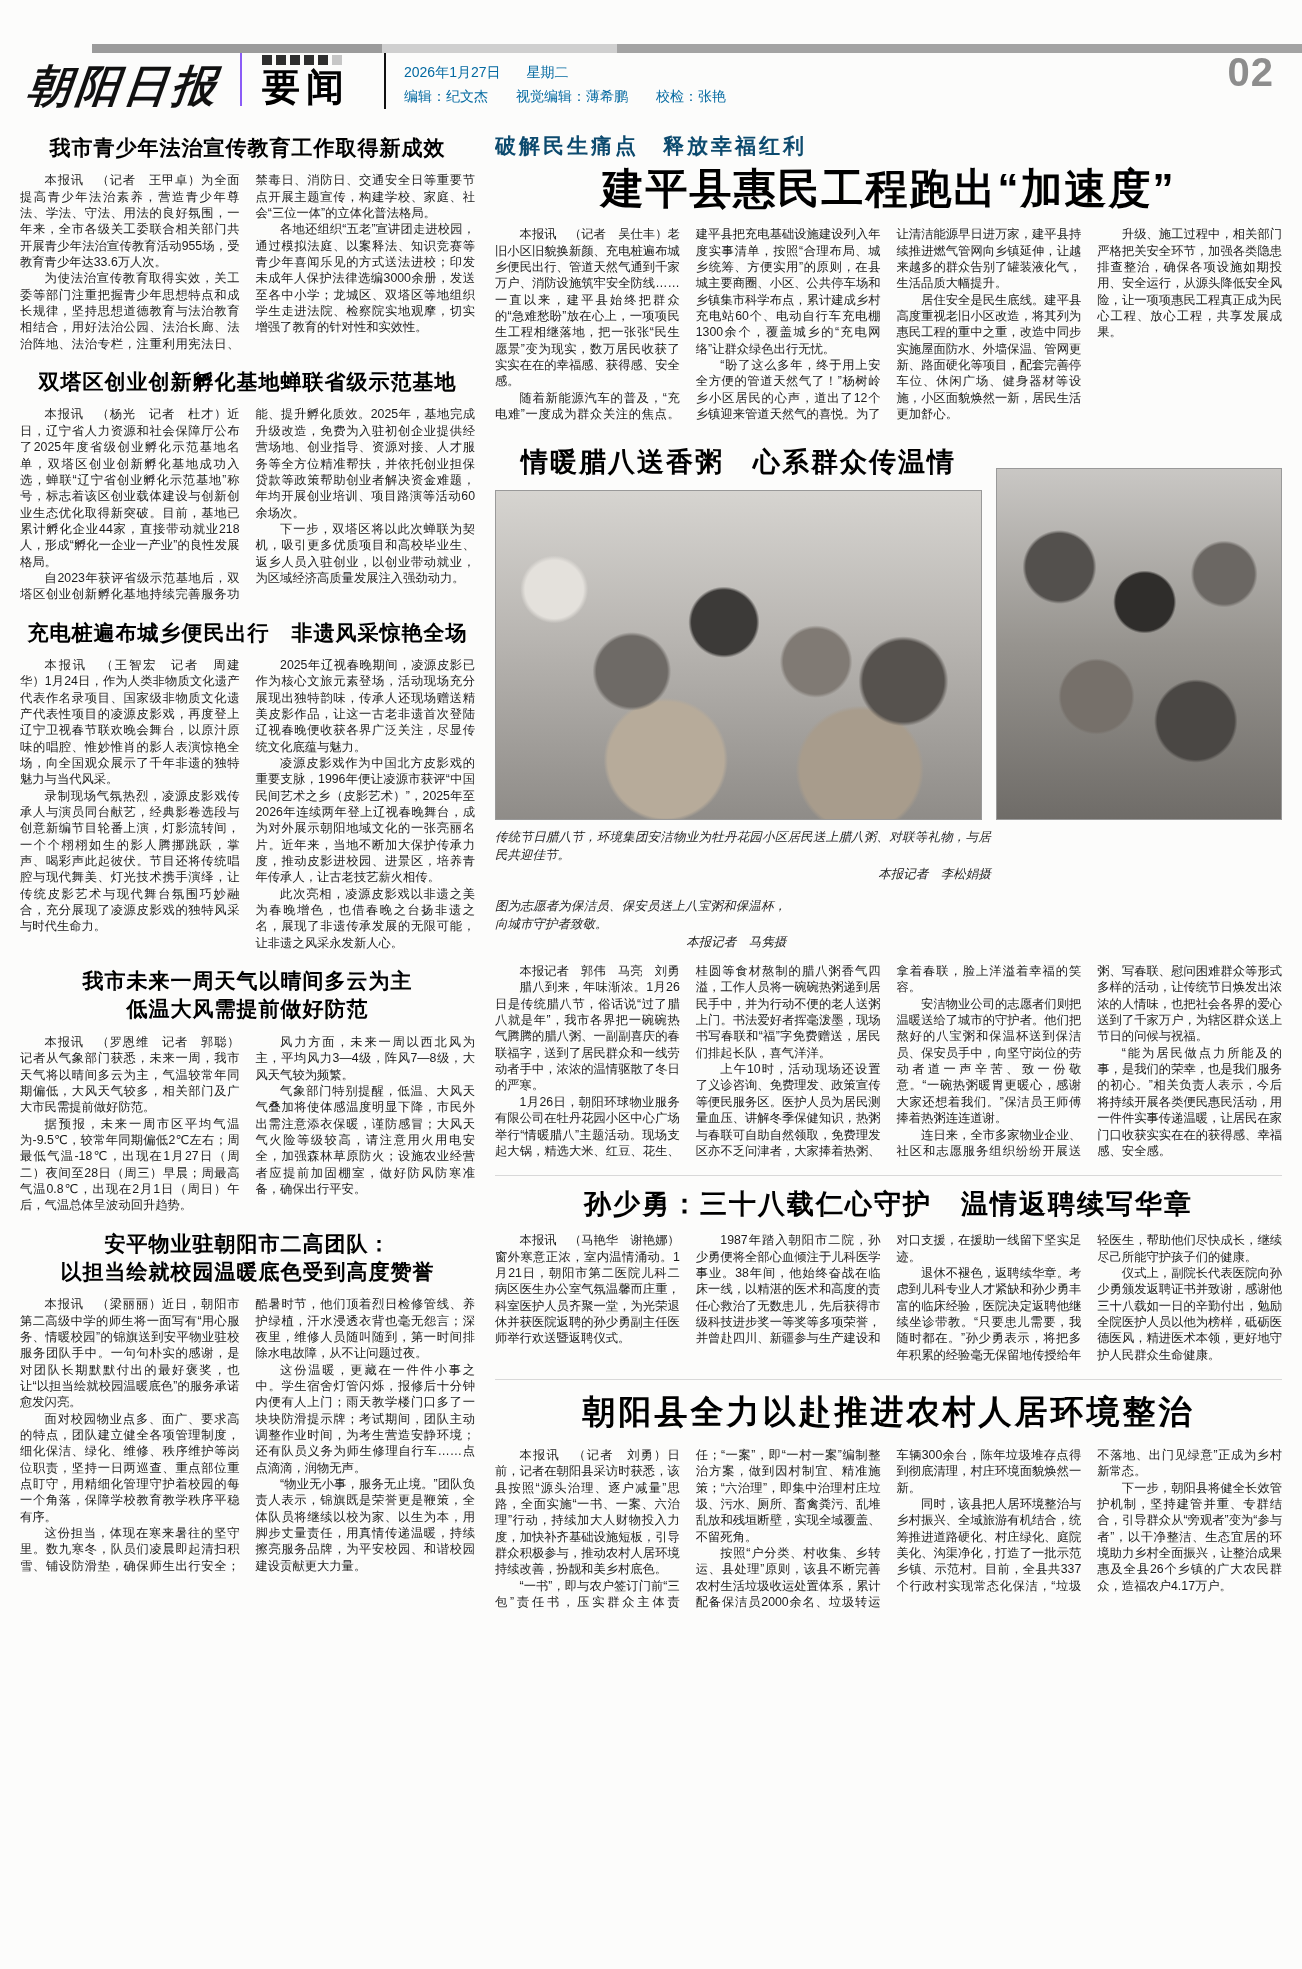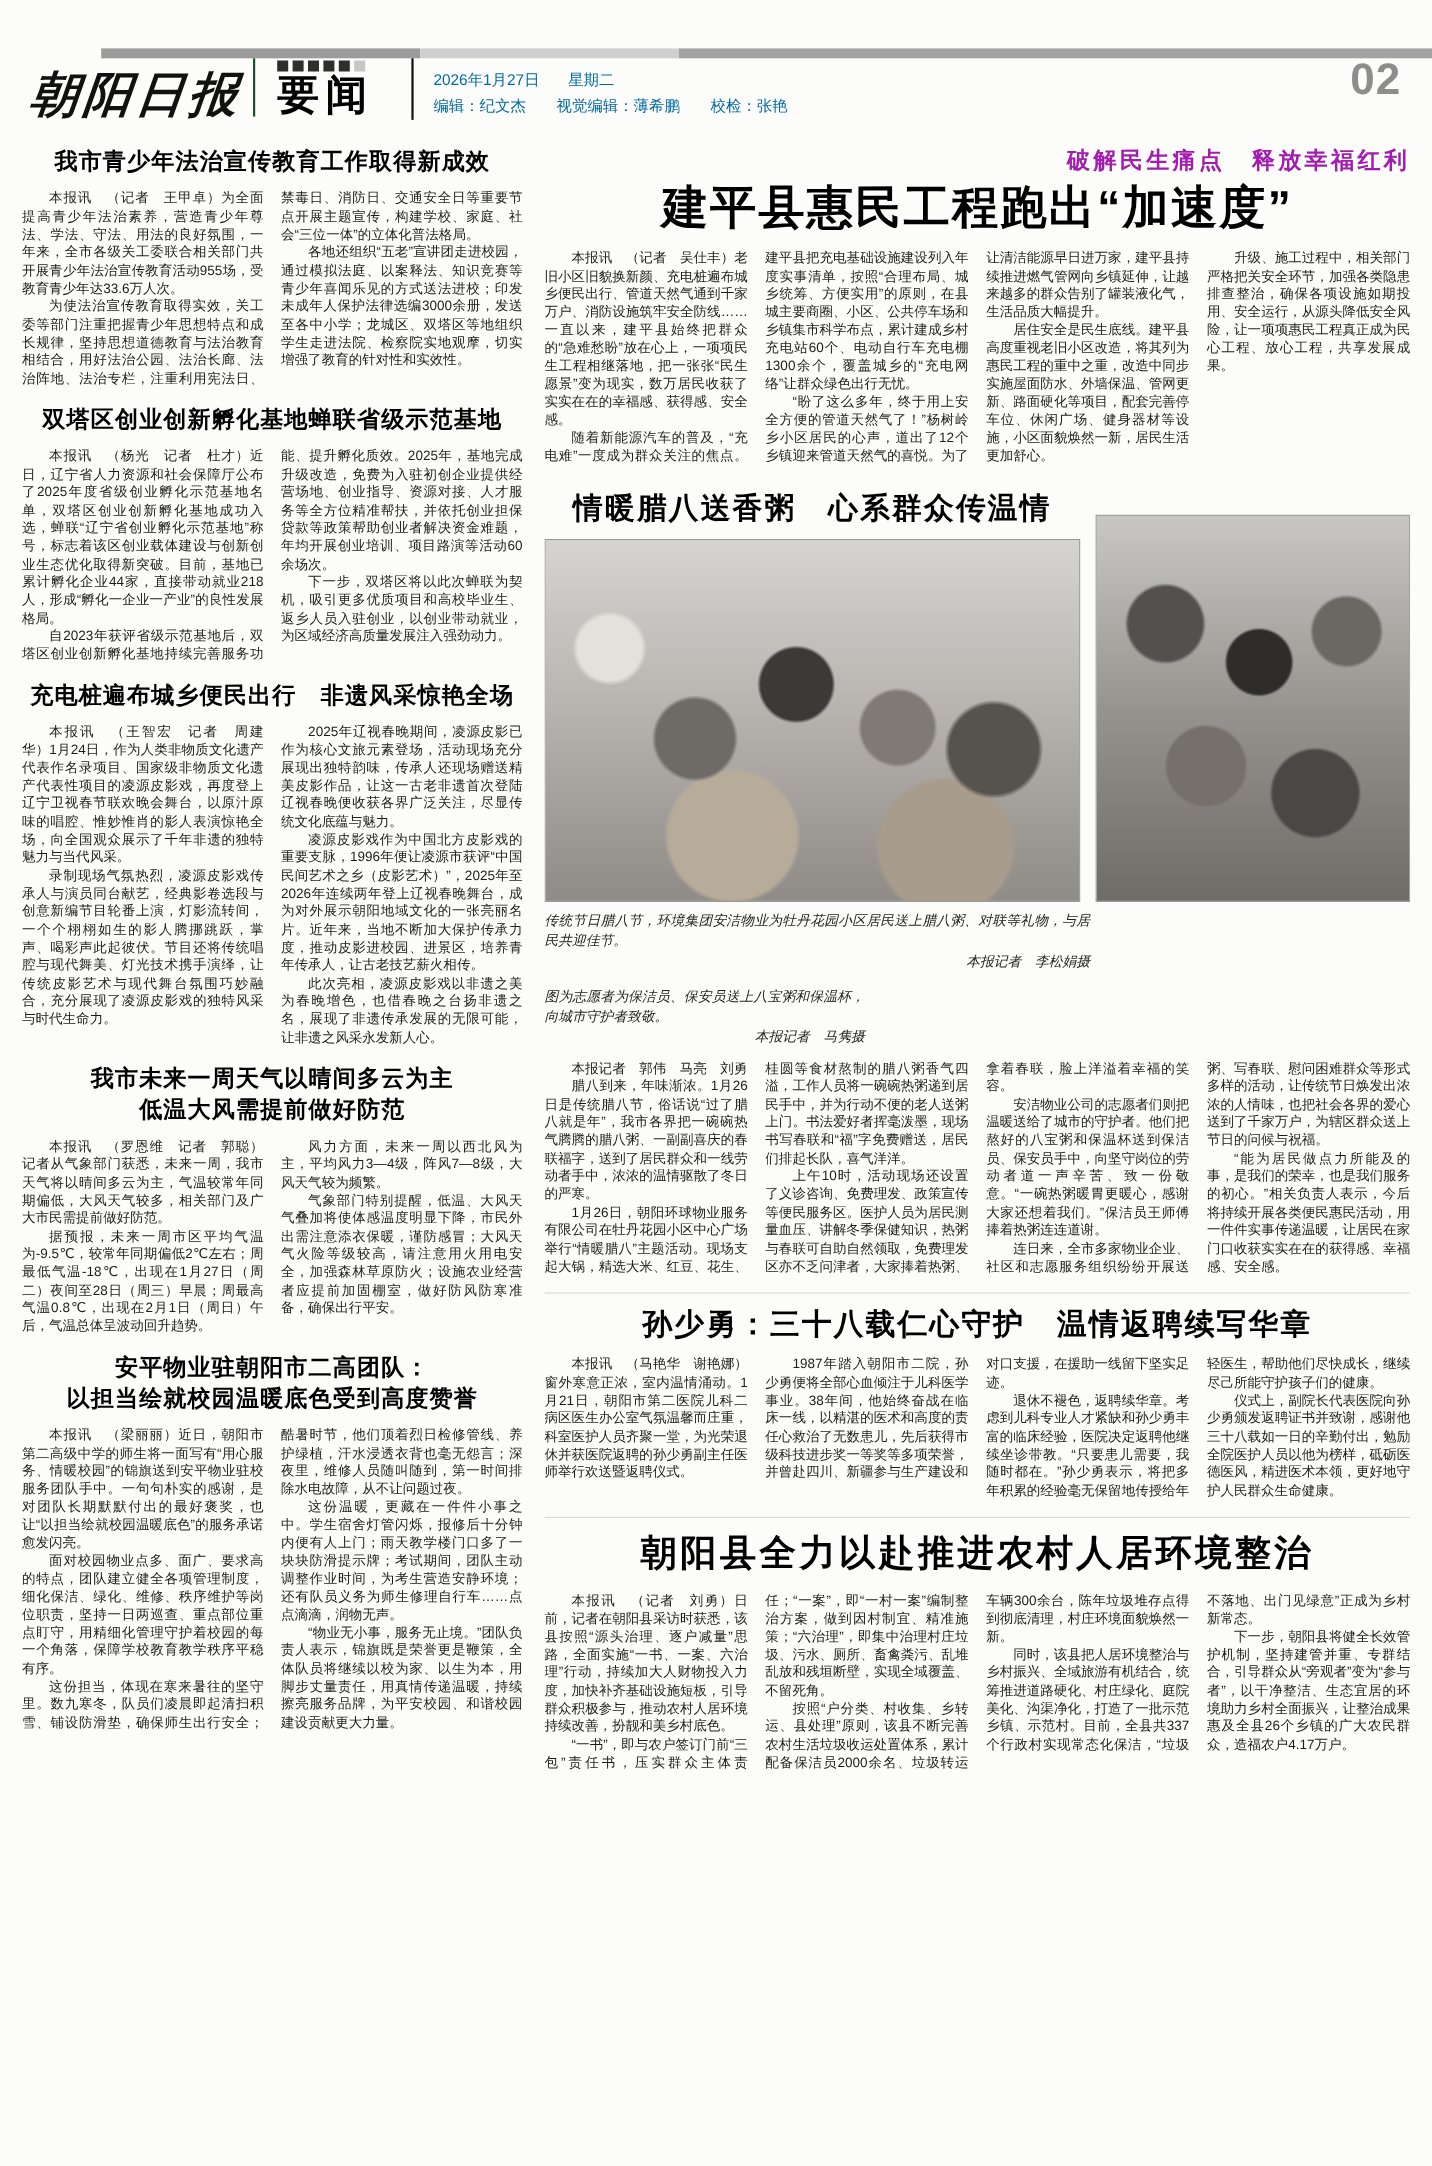--- a/index.html
+++ b/index.html
@@ -6,41 +6,41 @@
   #paper{position:relative;width:1302px;height:1969px;background:#fcfcfb;overflow:hidden;
          font-family:"Liberation Sans","DejaVu Sans",sans-serif;color:#1c1c1c;margin:0 auto;}
   
   #topbar{position:absolute;left:92px;top:44px;right:0;height:9px;display:flex;}
   #topbar .seg1{width:290px;background:#9b9b9b;}
   #topbar .seg2{width:235px;background:#cfcfcf;}
   #topbar .seg3{flex:1;background:#a3a3a3;}
   #header{position:absolute;left:20px;top:53px;right:20px;height:70px;display:flex;align-items:flex-start;}
   .masthead{font-family:"DejaVu Serif",serif;font-style:italic;font-weight:bold;font-size:44px;
             letter-spacing:4px;transform:skewX(-6deg);padding:4px 10px 0 8px;color:#111;}
-  .sec-box{border-left:2px solid #14532d;padding:2px 18px 0 20px;}
+  .sec-box{border-left:2px solid #8b5cf6;margin-left:10px;padding:2px 18px 0 20px;}
   .squares{display:flex;gap:4px;margin-bottom:3px;}
   .squares i{width:10px;height:10px;background:#2e2e2e;display:block;}
   .squares i.lt{background:#c6c6c6;}
   .sec-label{font-size:38px;font-weight:bold;letter-spacing:6px;line-height:1;color:#000;}
   .date-box{border-left:2px solid #111;margin-left:16px;padding:8px 0 0 18px;font-size:14px;line-height:1.7;color:#0369a1;}
   .date-line b{font-weight:normal;margin-right:26px;}
   .pageno{position:absolute;right:28px;top:50px;font-size:40px;font-weight:bold;color:#8d8d8d;letter-spacing:1px;}
   
   #content{position:absolute;left:20px;top:132px;width:1262px;height:1830px;display:flex;overflow:hidden;}
   #leftcol{width:455px;flex:none;overflow:hidden;}
   #rightcol{flex:1;margin-left:20px;overflow:hidden;}
   
   article{margin-bottom:16px;}
   h2.ltitle{font-size:21px;font-weight:bold;text-align:center;margin:2px 0 10px;letter-spacing:1px;line-height:1.35;color:#000;}
   h2.ltitle .l2{display:block;}
   .cols2{column-count:2;column-gap:16px;}
   .cols4{column-count:4;column-gap:16px;}
   .para{margin:0;text-indent:2em;text-align:justify;font-size:12.3px;line-height:1.33;color:#1b1b1b;}
   
-  .kicker{text-align:right;font-size:21px;font-weight:bold;letter-spacing:3px;margin:0 0 6px;color:#a21caf;}
+  .kicker{text-align:left;font-size:21px;font-weight:bold;letter-spacing:3px;margin:0 0 6px;color:#0c4a6e;}
   .bigtitle{text-align:center;font-size:42px;font-weight:bold;letter-spacing:2px;margin:0 0 14px;line-height:1.1;color:#000;}
   .midtitle{text-align:center;font-size:27px;font-weight:bold;letter-spacing:2px;margin:6px 0 10px;color:#000;}
   .county-title{text-align:center;font-size:33px;font-weight:bold;letter-spacing:3px;margin:10px 0 12px;color:#000;}
   
   .laba-row{display:flex;align-items:flex-end;gap:14px;}
   .laba-left{width:63%;}
   .laba-right{width:37%;}
   .photo{width:100%;border:1px solid #999;box-sizing:border-box;}
   .photo.wide{height:330px;background:
       radial-gradient(circle at 12% 30%,#e4e1dc 0 6%,rgba(0,0,0,0) 7%),

